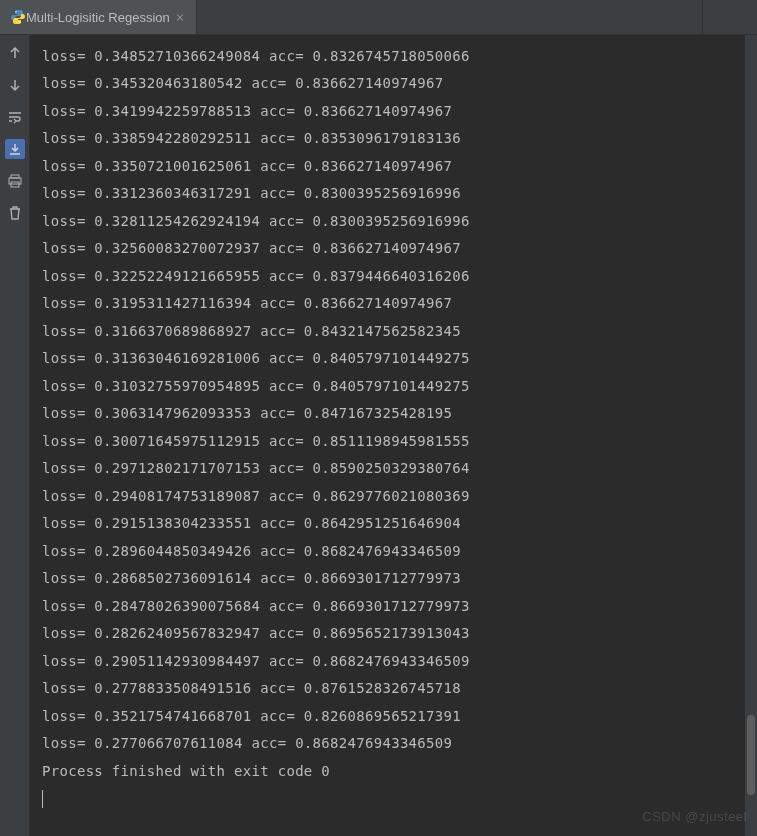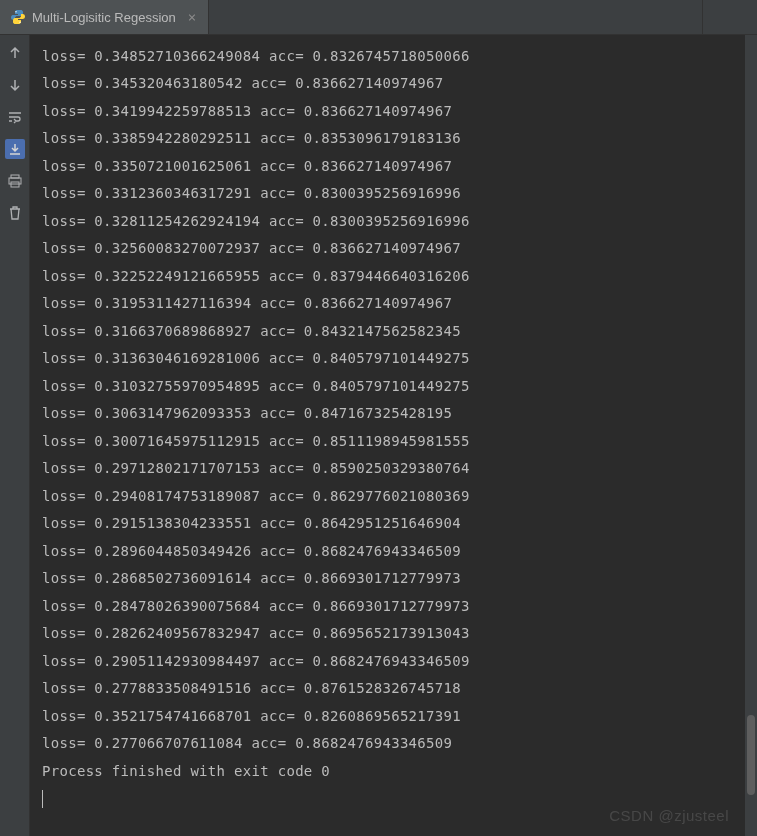--- a/index.html
+++ b/index.html
@@ -21,21 +21,21 @@
       display: flex;
       align-items: center;
       border-bottom: 1px solid #323232;
     }
     .tab {
       height: 100%;
       display: flex;
       align-items: center;
       padding: 0 12px 0 10px;
       background: #4e5254;
-      gap: 6px;
+      gap: 0;
       border-right: 1px solid #323232;
     }
     .tab-icon {
       width: 16px;
       height: 16px;
       display: flex;
       align-items: center;
       justify-content: center;
     }
     .tab-title {
@@ -124,24 +124,24 @@
       position: absolute;
       right: 2px;
       width: 8px;
       height: 80px;
       background: #5e5e5e;
       border-radius: 4px;
       top: 680px;
     }
     .watermark {
       position: absolute;
-      right: 28px;
+      right: 10px;
       bottom: 12px;
       color: rgba(200,200,200,0.18);
-      font-size: 15px;
+      font-size: 13px;
       font-family: sans-serif;
       letter-spacing: 0.5px;
     }
   </style>
 </head>
 <body>
 
 <div class="tab-bar">
   <div class="tab">
     <span class="tab-icon">

